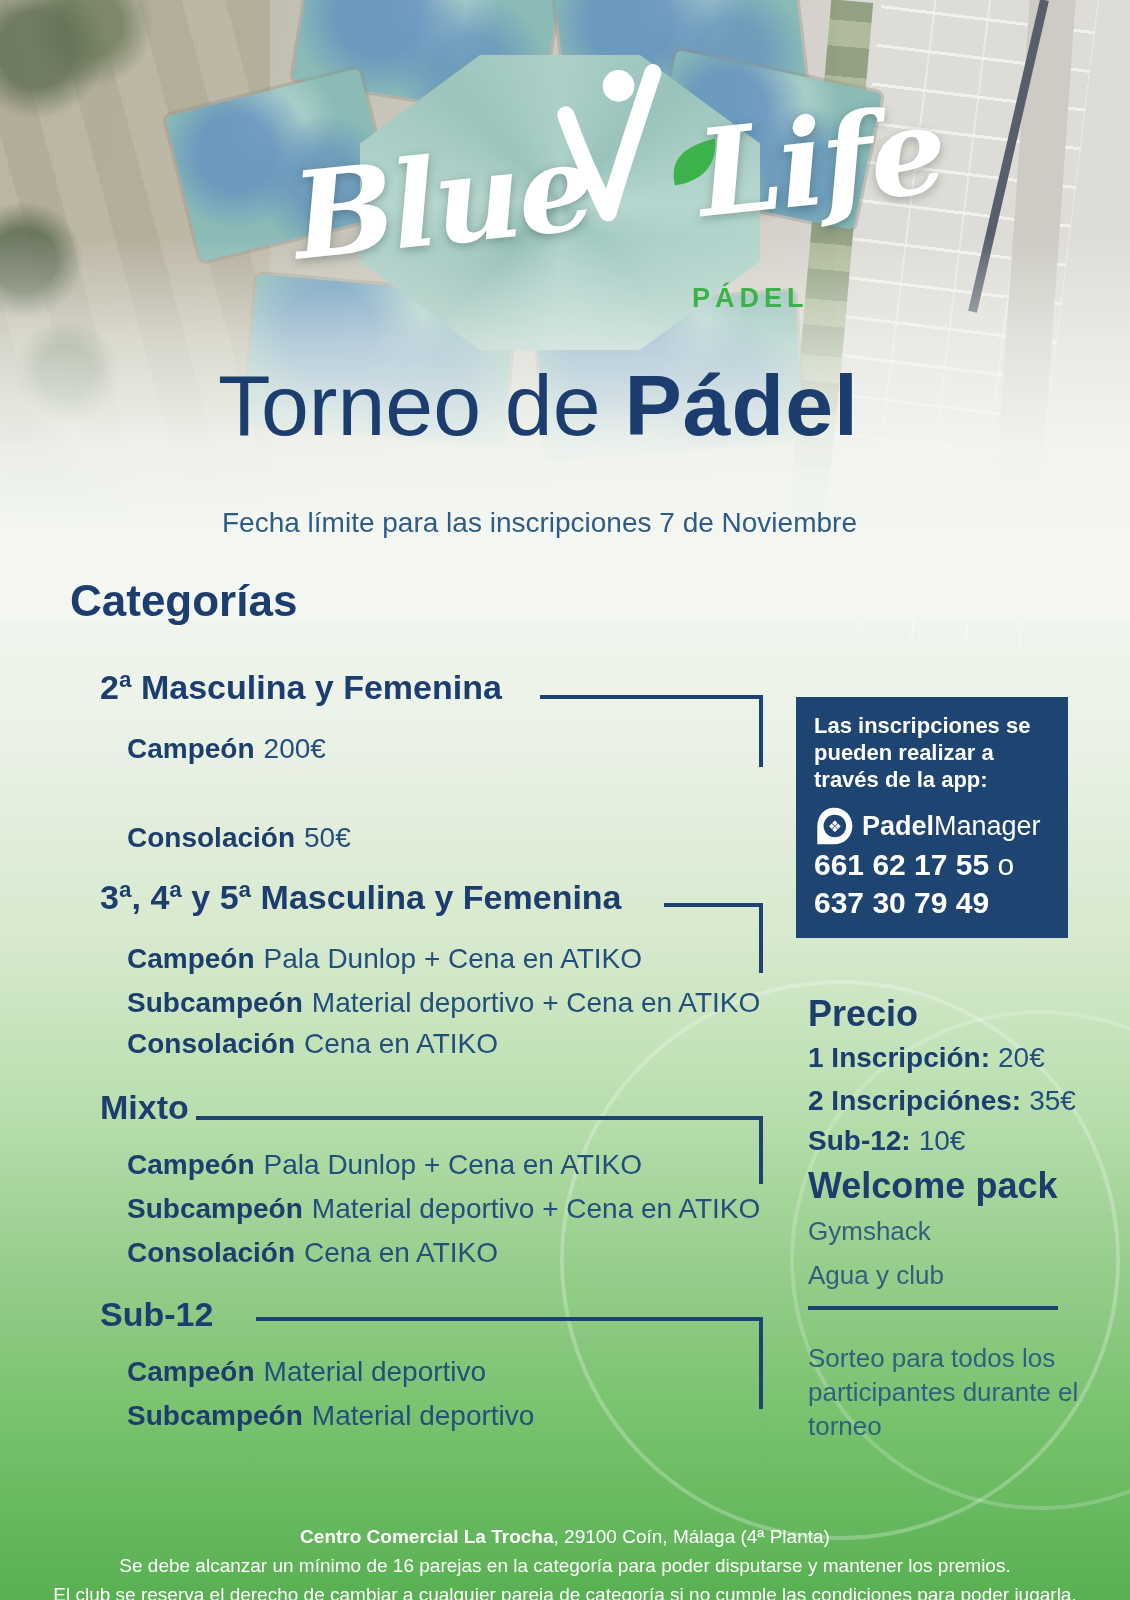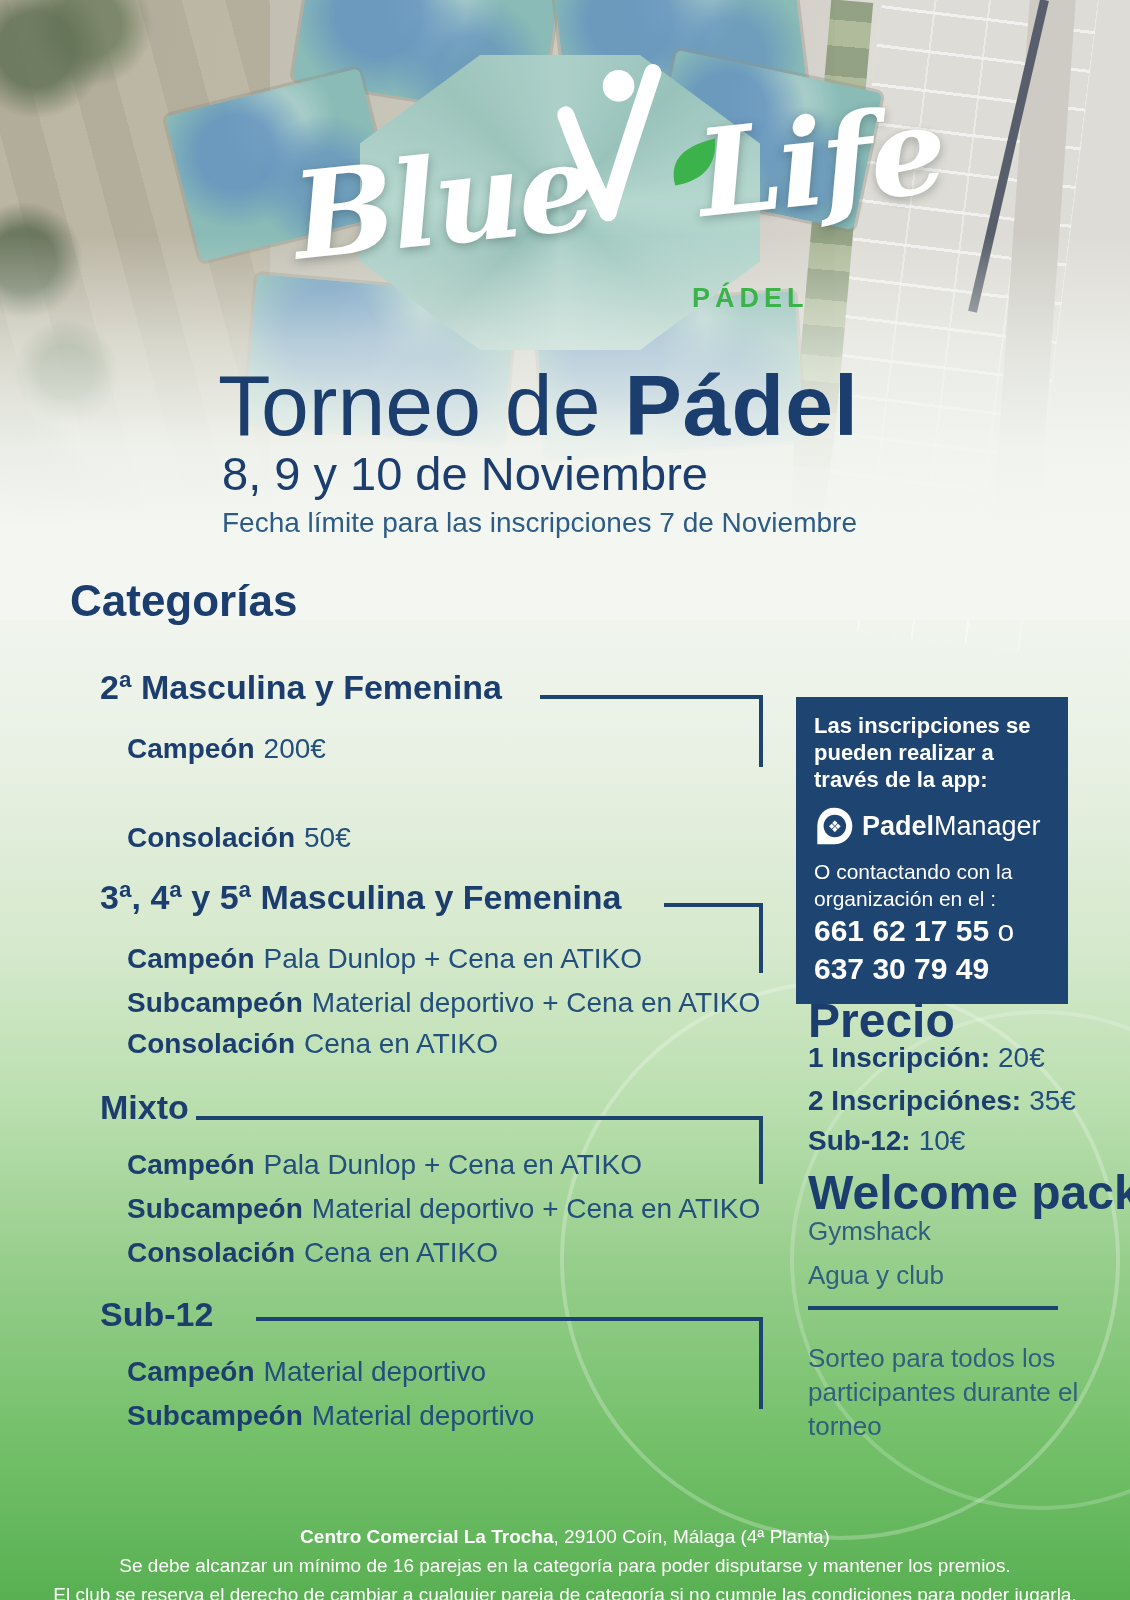--- a/index.html
+++ b/index.html
@@ -77,21 +77,21 @@
   .blue-box { position:absolute; left:796px; top:697px; width:272px; padding:15px 18px 16px 18px;
     background:#1e4471; color:#ffffff; }
   .box-intro { font-size:22px; line-height:1.23; font-weight:700; }
   .pm-row { display:flex; align-items:center; gap:8px; margin-top:13px; }
   .pm-pin { width:40px; height:40px; flex:0 0 auto; }
   .pm-text { font-size:27px; white-space:nowrap; }
   .pm-text .b { font-weight:700; }
   .box-contact { margin-top:13px; font-size:21px; line-height:1.27; }
   .box-phone { font-size:30px; line-height:1.26; font-weight:700; white-space:nowrap; }
   .box-phone .conj { font-weight:400; }
-  .side-h { position:absolute; left:808px; font-size:48px; font-weight:700; color:#1c3e6e; white-space:nowrap; }
+  .side-h { position:absolute; left:808px; font-size:36px; font-weight:700; color:#1c3e6e; white-space:nowrap; }
   .side-item { position:absolute; left:808px; font-size:28px; color:#234f7c; white-space:nowrap; }
   .side-item .pl { font-weight:700; color:#1c3e6e; margin-right:8px; }
   .w-item { position:absolute; left:808px; font-size:26px; color:#31607f; white-space:nowrap; }
   .divider { position:absolute; left:808px; top:1306px; width:250px; height:4px; background:#1d4471; }
   .raffle { position:absolute; left:808px; top:1342px; width:272px; font-size:26px; line-height:1.3; color:#31607f; }
   
   .footer { position:absolute; left:0; right:0; top:1522px; text-align:center; color:#ffffff;
     font-size:19px; line-height:29px; }
   .footer .b { font-weight:700; }
 </style>
@@ -128,21 +128,20 @@
     <circle cx="58" cy="16" r="12" fill="#ffffff"></circle>
     <path d="M18,38 C28,66 40,92 50,112" stroke="#ffffff" stroke-width="13" fill="none" stroke-linecap="round"></path>
     <path d="M84,6 C72,42 58,84 50,112" stroke="#ffffff" stroke-width="13" fill="none" stroke-linecap="round"></path>
   </svg>
   <svg class="logo-leaf" viewBox="0 0 54 40">
     <path d="M2,38 C2,10 22,2 52,2 C48,30 28,40 2,38 Z" fill="#3bb34a"></path>
   </svg>
   <div class="logo-padel">PÁDEL</div>
 
   <div class="title"><span>Torneo de </span><span class="tb">Pádel</span></div>
-  <div class="dates">8, 9 y 10 de Noviembre</div>
   <div class="deadline">Fecha límite para las inscripciones 7 de Noviembre</div>
 
   <div class="cats-h">Categorías</div>
 
   <div class="cat-title" style="left:100px; top:668px;">2ª Masculina y Femenina</div>
   <div class="bracket" style="left:540px; top:695px; width:223px; height:72px;"></div>
   <div class="prize" style="left:127px; top:733px;"><span class="pl">Campeón</span><span>200€</span></div>
   <div class="prize" style="left:127px; top:822px;"><span class="pl">Consolación</span><span>50€</span></div>
 
   <div class="cat-title" style="left:100px; top:878px;">3ª, 4ª y 5ª Masculina y Femenina</div>
@@ -165,21 +164,20 @@
   <div class="blue-box">
     <div class="box-intro">Las inscripciones se pueden realizar a través de la app:</div>
     <div class="pm-row">
       <svg class="pm-pin" viewBox="0 0 48 48">
         <path d="M24,2 C36,2 46,11 46,24 C46,37 36,46 24,46 L4,46 L4,24 C4,11 13,2 24,2 Z" fill="#ffffff" transform="rotate(0 24 24)"></path>
         <circle cx="25" cy="24" r="13.5" fill="#1e4471"></circle>
         <text x="25" y="31" text-anchor="middle" font-size="19" fill="#ffffff">❖</text>
       </svg>
       <div class="pm-text"><span class="b">Padel</span><span>Manager</span></div>
     </div>
-    <div class="box-contact">O contactando con la organización en el :</div>
     <div class="box-phone"><span>661 62 17 55</span> <span class="conj">o</span></div>
     <div class="box-phone">637 30 79 49</div>
   </div>
 
   <div class="side-h" style="top:993px;">Precio</div>
   <div class="side-item" style="top:1042px;"><span class="pl">1 Inscripción:</span><span>20€</span></div>
   <div class="side-item" style="top:1085px;"><span class="pl">2 Inscripciónes:</span><span>35€</span></div>
   <div class="side-item" style="top:1125px;"><span class="pl">Sub-12:</span><span>10€</span></div>
 
   <div class="side-h" style="top:1165px;">Welcome pack</div>

